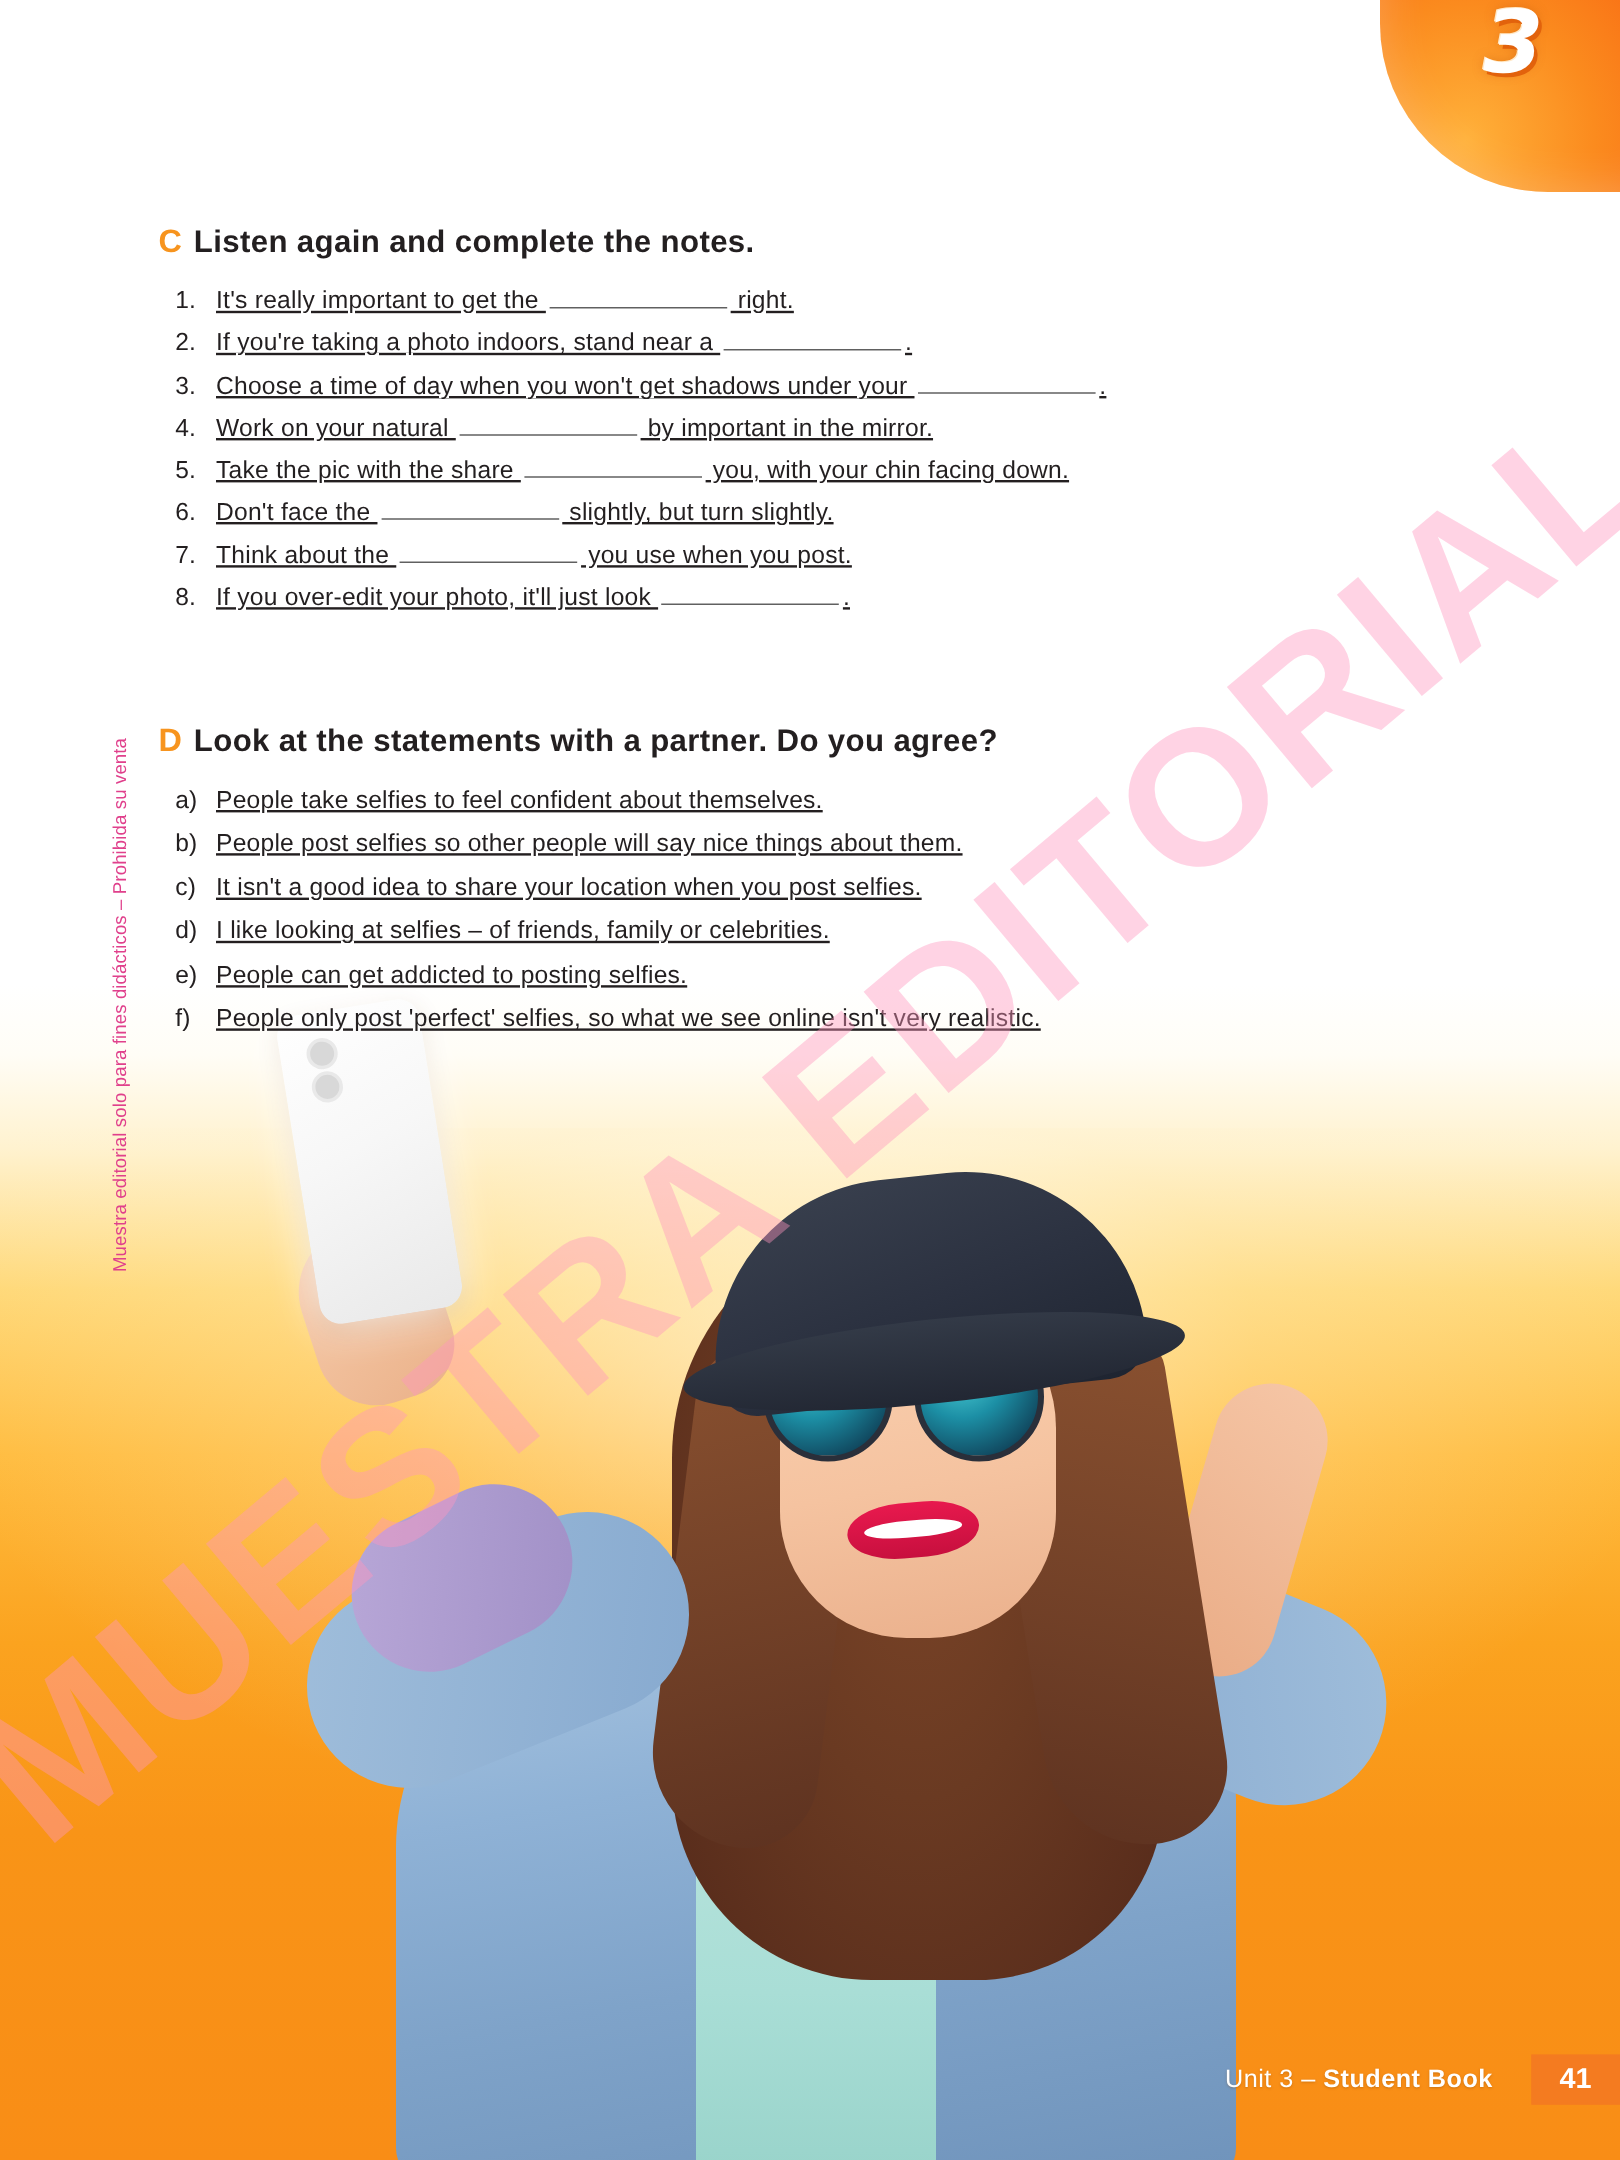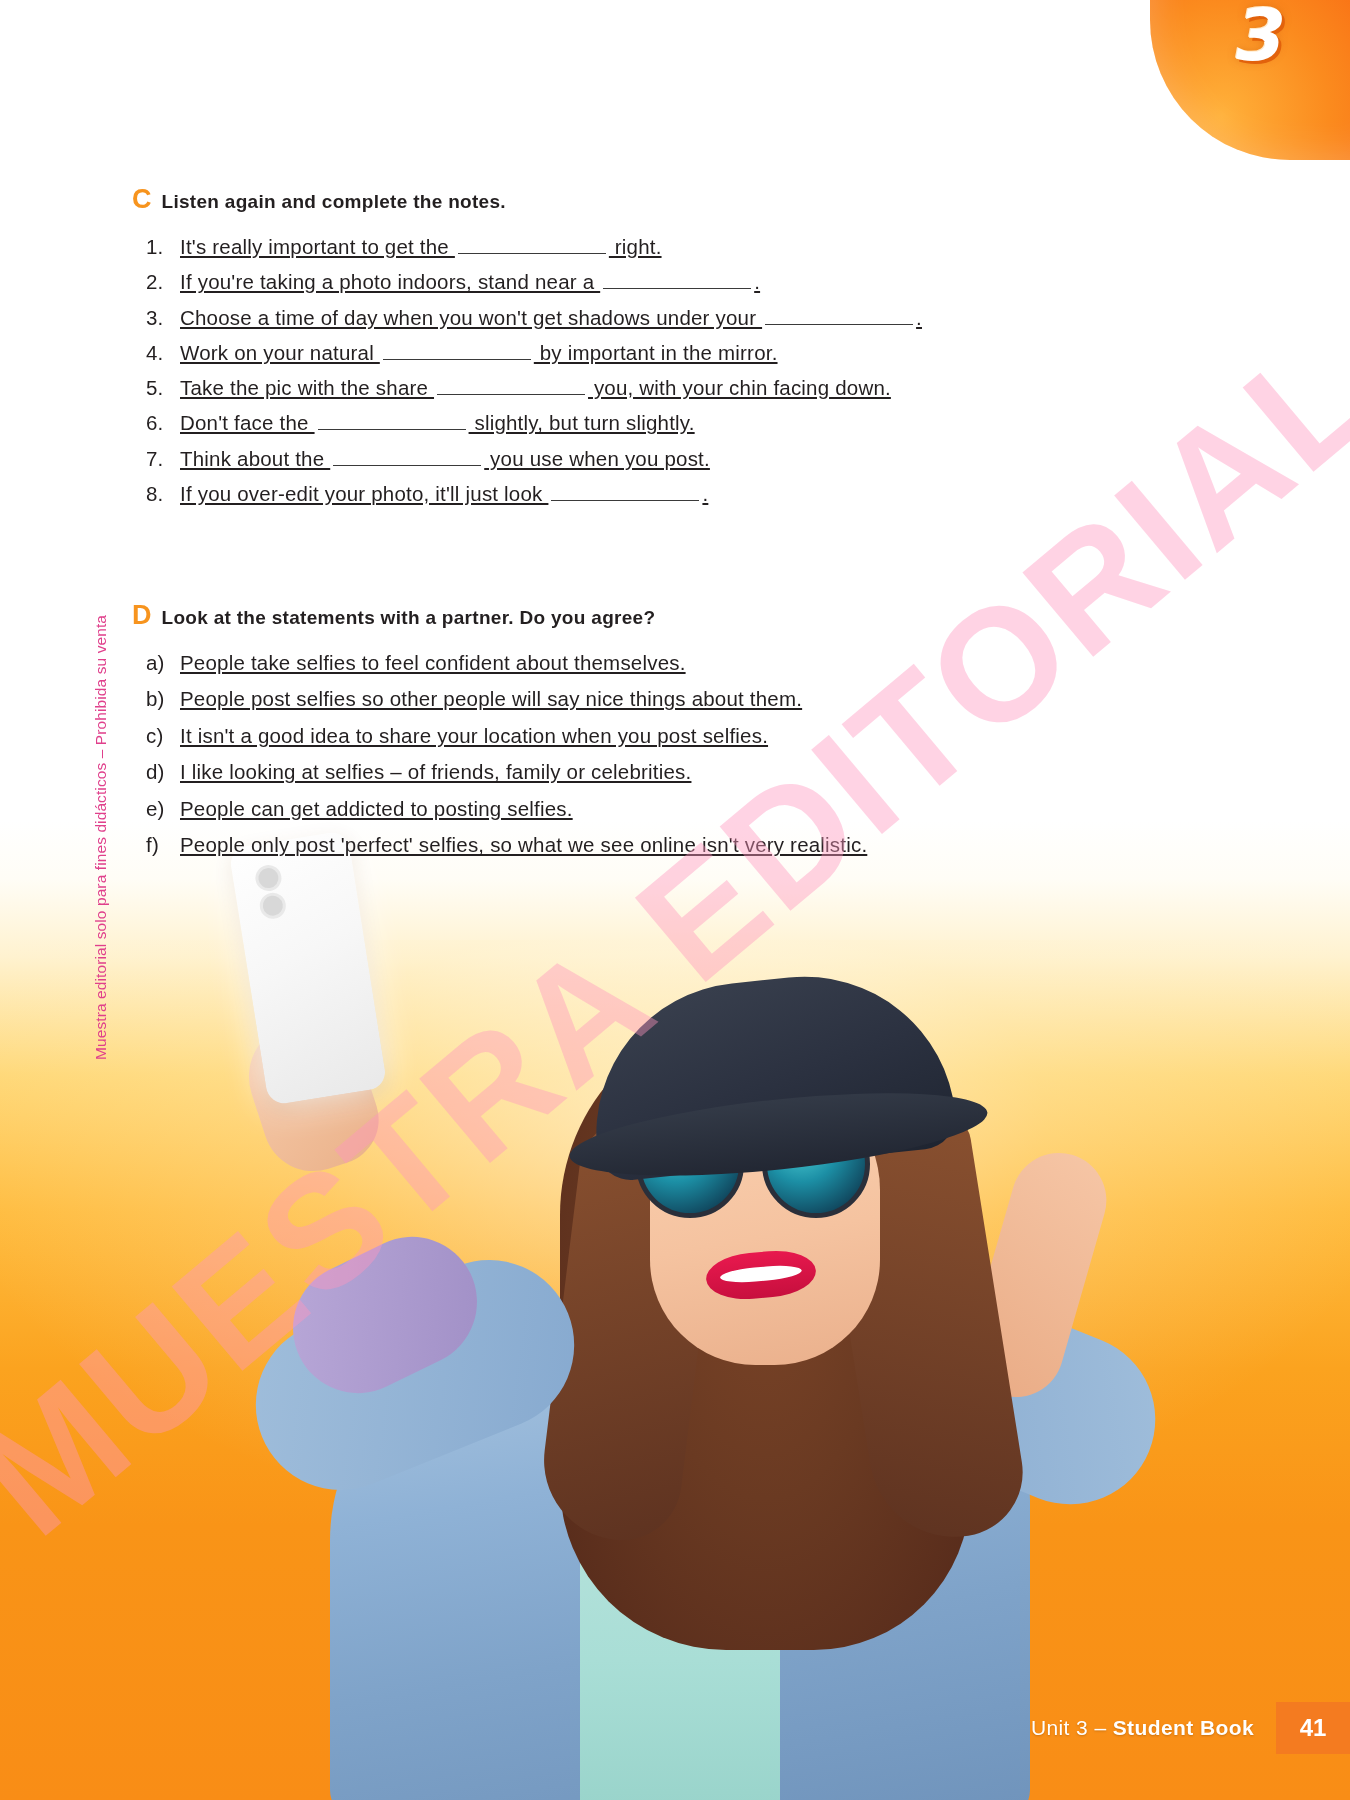--- a/index.html
+++ b/index.html
@@ -82,21 +82,21 @@
     margin-bottom: 16px;
   }
   .ex-letter {
     font-size: 27px;
     font-weight: 700;
     color: #f7941e;
     font-family: "Liberation Sans", sans-serif;
     line-height: 1;
   }
   .ex-title {
-    font-size: 19px;
+    font-size: 26px;
     font-weight: 700;
     color: #231f20;
     letter-spacing: 0.3px;
   }
 
   .items {
     margin: 0;
     padding: 0;
     list-style: none;
   }
@@ -332,27 +332,27 @@
     right: 0;
     bottom: 46px;
     display: flex;
     align-items: center;
     gap: 0;
   }
   .footer-text {
     font-size: 21px;
     color: #ffffff;
     letter-spacing: 0.4px;
-    padding-right: 22px;
+    padding-right: 32px;
     text-shadow: 0 1px 2px rgba(120,60,0,0.35);
   }
   .footer-text b { font-weight: 700; }
   .page-number {
     width: 74px;
-    height: 52px;
+    height: 42px;
     background: #f47b20;
     color: #ffffff;
     font-size: 24px;
     font-weight: 700;
     display: flex;
     align-items: center;
     justify-content: center;
   }
 
   

